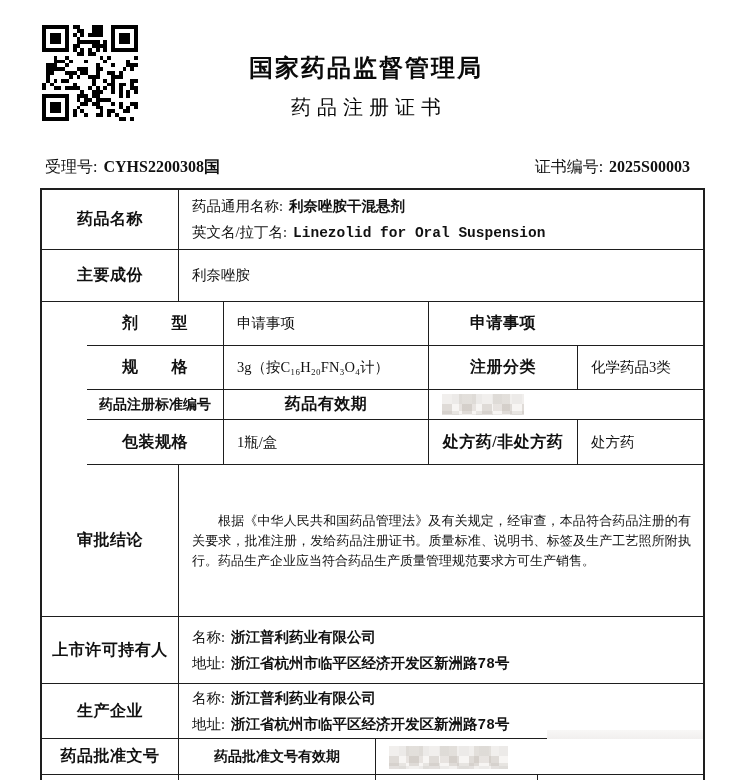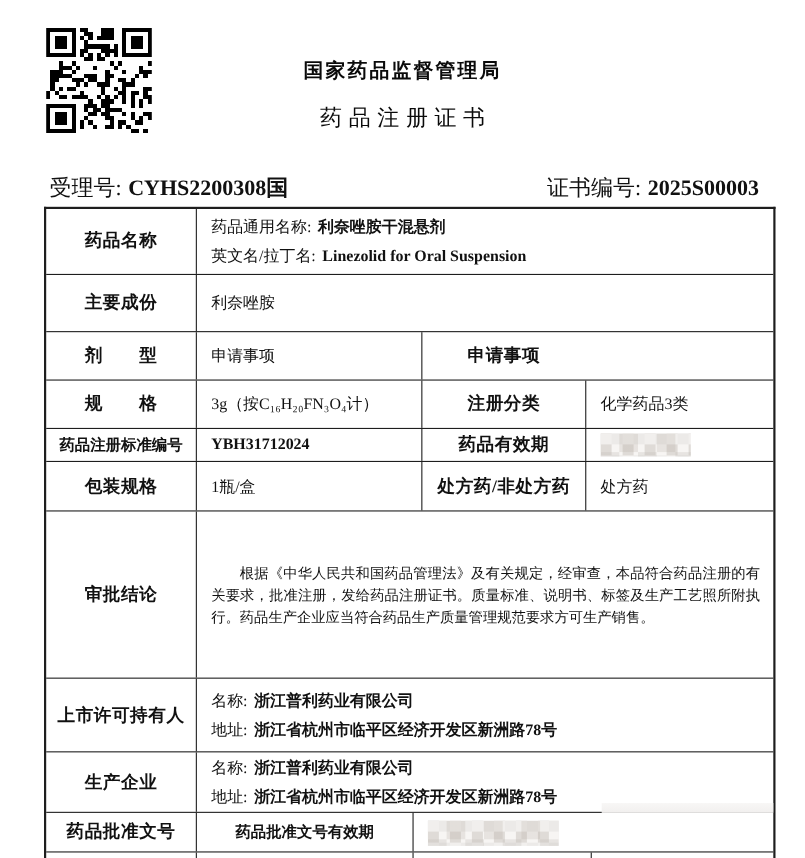--- a/index.html
+++ b/index.html
@@ -3,41 +3,41 @@
 <meta charset="utf-8">
 <style>
   html,body{margin:0;padding:0;background:#fff;}
   .page{position:relative;width:732px;height:780px;background:#ffffff;overflow:hidden;
         font-family:"Liberation Serif","DejaVu Serif",serif;color:#111;}
   
   .qr{position:absolute;left:42px;top:25px;width:96px;height:96px;}
   .qr svg{width:96px;height:96px;fill:#000;shape-rendering:crispEdges;}
   .agency{position:absolute;left:0;top:52px;width:100%;text-align:center;
           font-family:"Liberation Sans","DejaVu Sans",sans-serif;
-          font-size:18px;font-weight:bold;letter-spacing:2px;color:#0a0a0a;}
+          font-size:24px;font-weight:bold;letter-spacing:2px;color:#0a0a0a;}
   .doc-title{position:absolute;left:0;top:94px;width:100%;text-align:center;
           font-size:20px;font-weight:500;letter-spacing:6px;text-indent:6px;color:#0a0a0a;}
-  .meta{position:absolute;left:45px;right:42px;top:157px;font-size:20px;display:flex;justify-content:space-between;}
+  .meta{position:absolute;left:45px;right:42px;top:157px;font-size:16px;display:flex;justify-content:space-between;}
   .meta .b{font-family:"Liberation Serif","DejaVu Serif",serif;}
   
   .cert-table{position:absolute;left:40px;top:188px;width:665px;box-sizing:border-box;
               border:2px solid #1e1e1e;border-bottom:0;background:#fff;}
   .row{display:grid;box-sizing:border-box;border-bottom:1px solid #1e1e1e;}
   .row:last-child{border-bottom:0;}
-  .c4{grid-template-columns:136px 205px 149px 1fr;}
+  .c4{grid-template-columns:136px 205px 149px 1fr;margin-left:45px;}
   .c2{grid-template-columns:136px 1fr;}
   .c4b{grid-template-columns:136px 197px 162px 1fr;}
   .row>div{box-sizing:border-box;border-left:1px solid #1e1e1e;min-width:0;}
   .row>div:first-child{border-left:0;}
   .lbl{display:flex;align-items:center;justify-content:center;text-align:center;
        font-weight:bold;font-size:16px;letter-spacing:.5px;padding:0 2px;}
   .lbl.small{font-size:14px;letter-spacing:0;}
   .val{display:flex;align-items:center;font-size:14.5px;padding-left:13px;padding-right:6px;}
   .val.stack{flex-direction:column;align-items:flex-start;justify-content:center;gap:7px;}
-  .b{font-weight:bold;}
+  .b{font-weight:bold;font-family:Liberation Mono, monospace;}
   .line{white-space:nowrap;}
   .line .sep{display:inline-block;width:6px;}
   .para{margin:0;font-size:13px;line-height:20px;text-indent:2em;text-align:justify;}
   .concl-val{display:flex;align-items:center;padding:0 12px 0 13px;}
   
   .mosaic{background-image:
       conic-gradient(rgba(175,165,155,.22) 25%, transparent 25% 50%, rgba(190,185,180,.28) 50% 75%, transparent 75%),
       conic-gradient(#eceae8 25%, #f7f5f3 25% 50%, #dfdbd7 50% 75%, #f1efed 75%);
       background-size:34px 34px,20px 20px;}
   .mosaic.m1{width:82px;height:21px;}
@@ -363,21 +363,20 @@
 
     <div class="row c4" style="height:44px">
       <div class="lbl">规　　格</div>
       <div class="val">3g（按C₁₆H₂₀FN₃O₄计）</div>
       <div class="lbl">注册分类</div>
       <div class="val">化学药品3类</div>
     </div>
 
     <div class="row c4" style="height:30px">
       <div class="lbl small">药品注册标准编号</div>
-      <div class="val b">YBH31712024</div>
       <div class="lbl">药品有效期</div>
       <div class="val">
           <span class="mosaic m1"></span>
         </div>
     </div>
 
     <div class="row c4" style="height:45px">
       <div class="lbl">包装规格</div>
       <div class="val">1瓶/盒</div>
       <div class="lbl">处方药/非处方药</div>

